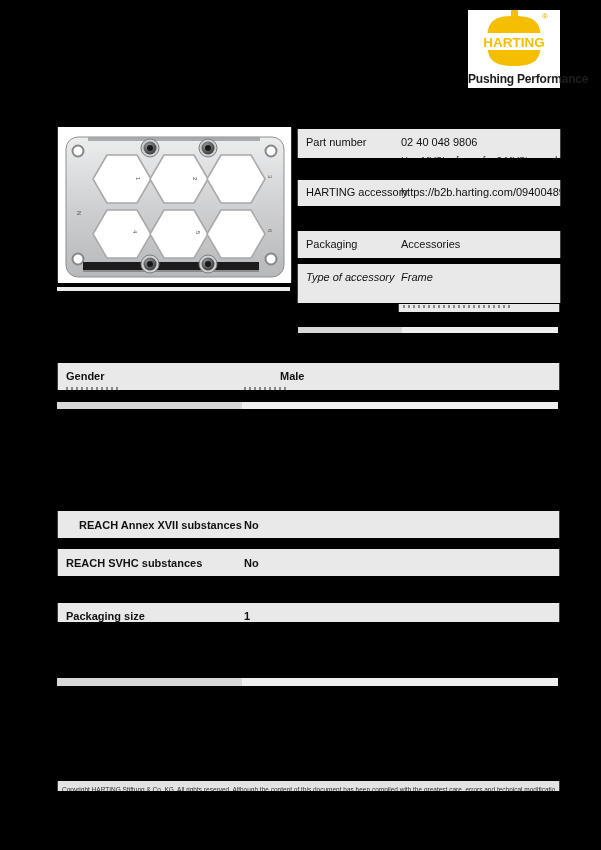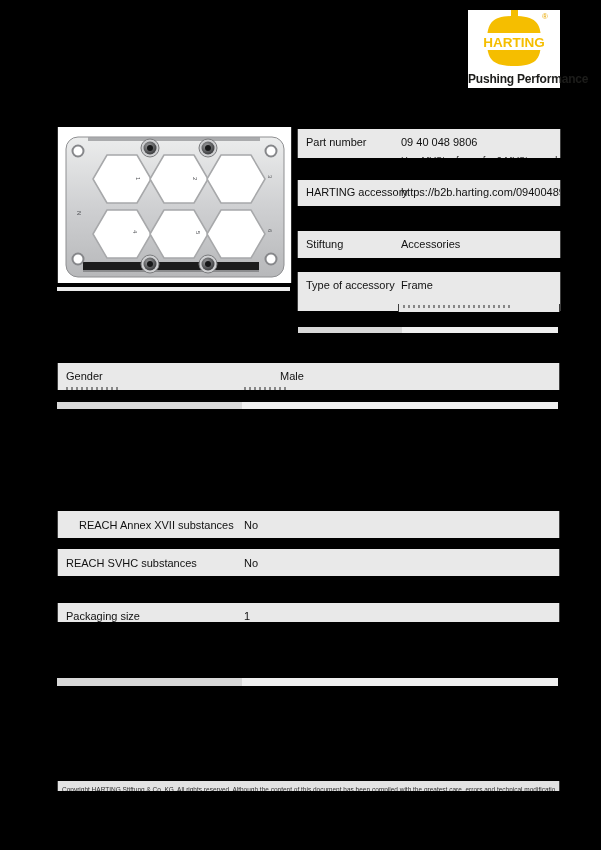--- a/index.html
+++ b/index.html
@@ -19,21 +19,21 @@
     position:absolute; left:57px; top:127px; width:233px; height:156px;
     background:#fff; border-left:1px solid #2e2e2e; border-right:1px solid #2e2e2e;
   }
   .photo-sliver { position:absolute; left:57px; top:287px; width:233px; height:4px; background:#ececec; }
   
   .row {
     position:absolute; background:#e9e9e9; overflow:hidden;
     border-left:1px solid #3f3f3f; border-right:1px solid #3f3f3f;
     font-size:11px; color:#111;
   }
-  .row--full  { left:57px;  width:501px; }
+  .row--full  { left:57px;  width:501px;font-weight:bold; }
   .row--right { left:297px; width:262px; }
   .lbl { position:absolute; left:8px; white-space:nowrap; }
   .val { position:absolute; white-space:nowrap; }
   .row--full  .val { left:186px; }
   .row--right .val { left:103px; }
   .sub { position:absolute; font-size:10px; color:#222; white-space:nowrap; }
   .smudge {
     position:absolute; height:3px;
     background:repeating-linear-gradient(90deg,#666 0 2px,transparent 2px 5px);
     opacity:.75;
@@ -127,35 +127,35 @@
       <text x="75" y="103" font-size="6" fill="#55565a" transform="rotate(90 75 103)">4</text>
       <text x="138" y="104" font-size="6" fill="#55565a" transform="rotate(90 138 104)">5</text>
       <text x="210" y="102" font-size="6" fill="#55565a" transform="rotate(90 210 102)">6</text>
       <text x="19" y="84" font-size="6" fill="#55565a" transform="rotate(90 19 84)">N</text>
     </svg>
   </div>
   <div class="photo-sliver"></div>
 
   <div class="row row--right" style="top:129px; height:29px;">
     <span class="lbl" style="top:7px;">Part number</span>
-    <span class="val" style="top:7px;">09 40 048 9806</span>
+    <span class="val" style="top:7px;">02 40 048 9806</span>
     <span class="sub" style="left:103px; top:25px; font-size:9.5px;">Han-MVStar frame for 6 MVStar modules</span>
   </div>
 
   <div class="row row--right" style="top:180px; height:26px;">
     <span class="lbl" style="top:6px;">HARTING accessory</span>
     <span class="val" style="top:6px;">https://b2b.harting.com/09400489806</span>
   </div>
 
   <div class="row row--right" style="top:231px; height:27px;">
-    <span class="lbl" style="top:7px;">Stiftung</span>
+    <span class="lbl" style="top:7px;">Packaging</span>
     <span class="val" style="top:7px;">Accessories</span>
   </div>
 
-  <div class="row row--right" style="top:272px; height:39px;">
+  <div class="row row--right" style="top:264px; height:39px;font-style:italic;">
     <span class="lbl" style="top:7px;">Type of accessory</span>
     <span class="val" style="top:7px;">Frame</span>
   </div>
 
   <div class="sliver-plain" style="left:398px; top:304px; width:160px; height:8px;">
     <div class="smudge" style="left:4px; top:1px; width:110px;"></div>
   </div>
   <div class="sliver-duo-right" style="top:327px; height:6px;"></div>
 
   <div class="row row--full" style="top:363px; height:27px;">

